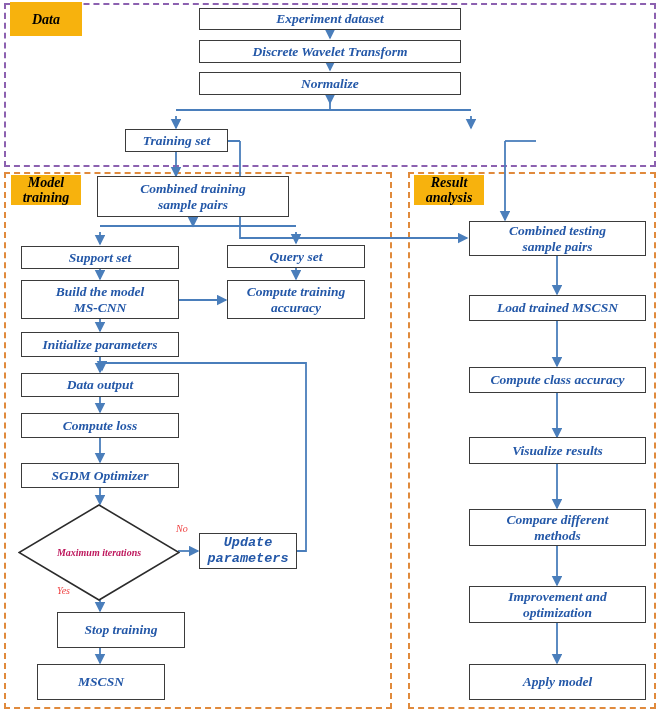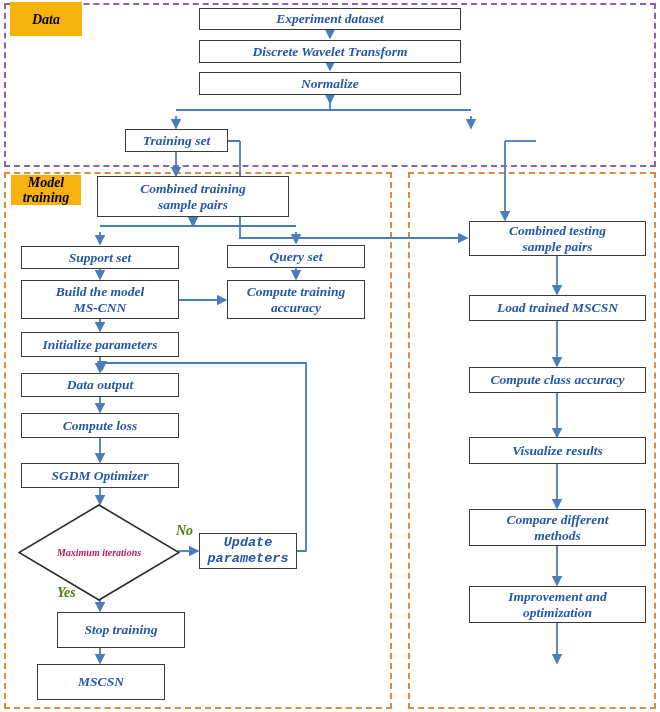--- a/index.html
+++ b/index.html
@@ -57,24 +57,24 @@
   .diamond-label{
     position:absolute;left:0;top:0;width:100%;height:100%;
     display:flex;align-items:center;justify-content:center;
     color:#be185d;font-style:italic;font-weight:bold;font-size:10px;
     text-align:center;
   }
 
   
   .edge-label{
     position:absolute;
-    color:#4d7c0f;
+    color:#ef4444;
     font-style:italic;
-    font-weight:bold;
-    font-size:14px;
+    font-weight:normal;
+    font-size:10px;
     z-index:4;
     background:transparent;
   }
 </style>
 </head>
 <body>
 
 <div id="root">
 
   <div class="section data" style="left:4px;top:3px;width:652px;height:164px;"></div>
@@ -146,20 +146,22 @@
       <path d="M193,217 L193,226"></path>
       <path d="M177,141 L240,141"></path>
       <path d="M536,141 L505,141"></path>
       <path d="M505,141 L505,152"></path>
     </g>
   </svg>
 
   <div class="tag" style="left:10px;top:2px;width:72px;height:34px;">Data</div>
   <div class="tag" style="left:11px;top:175px;width:70px;height:30px;white-space:pre-line;">Model
 training</div>
+  <div class="tag" style="left:414px;top:175px;width:70px;height:30px;white-space:pre-line;">Result
+analysis</div>
 
   <div class="node" style="left:199px;top:8px;width:262px;height:22px;">Experiment dataset</div>
   <div class="node" style="left:199px;top:40px;width:262px;height:23px;">Discrete Wavelet Transform</div>
   <div class="node" style="left:199px;top:72px;width:262px;height:23px;">Normalize</div>
   <div class="node" style="left:125px;top:129px;width:103px;height:23px;">Training set</div>
 
   <div class="node" style="left:97px;top:176px;width:192px;height:41px;">Combined training
 sample pairs</div>
   <div class="node" style="left:21px;top:246px;width:158px;height:23px;">Support set</div>
   <div class="node" style="left:227px;top:245px;width:138px;height:23px;">Query set</div>
@@ -189,14 +191,15 @@
 
   <div class="node" style="left:469px;top:221px;width:177px;height:35px;">Combined testing
 sample pairs</div>
   <div class="node" style="left:469px;top:295px;width:177px;height:26px;">Load trained MSCSN</div>
   <div class="node" style="left:469px;top:367px;width:177px;height:26px;">Compute class accuracy</div>
   <div class="node" style="left:469px;top:437px;width:177px;height:27px;">Visualize results</div>
   <div class="node" style="left:469px;top:509px;width:177px;height:37px;">Compare different
 methods</div>
   <div class="node" style="left:469px;top:586px;width:177px;height:37px;">Improvement and
 optimization</div>
+  <div class="node" style="left:469px;top:664px;width:177px;height:36px;">Apply model</div>
 
 </div>
 
 </body></html>

